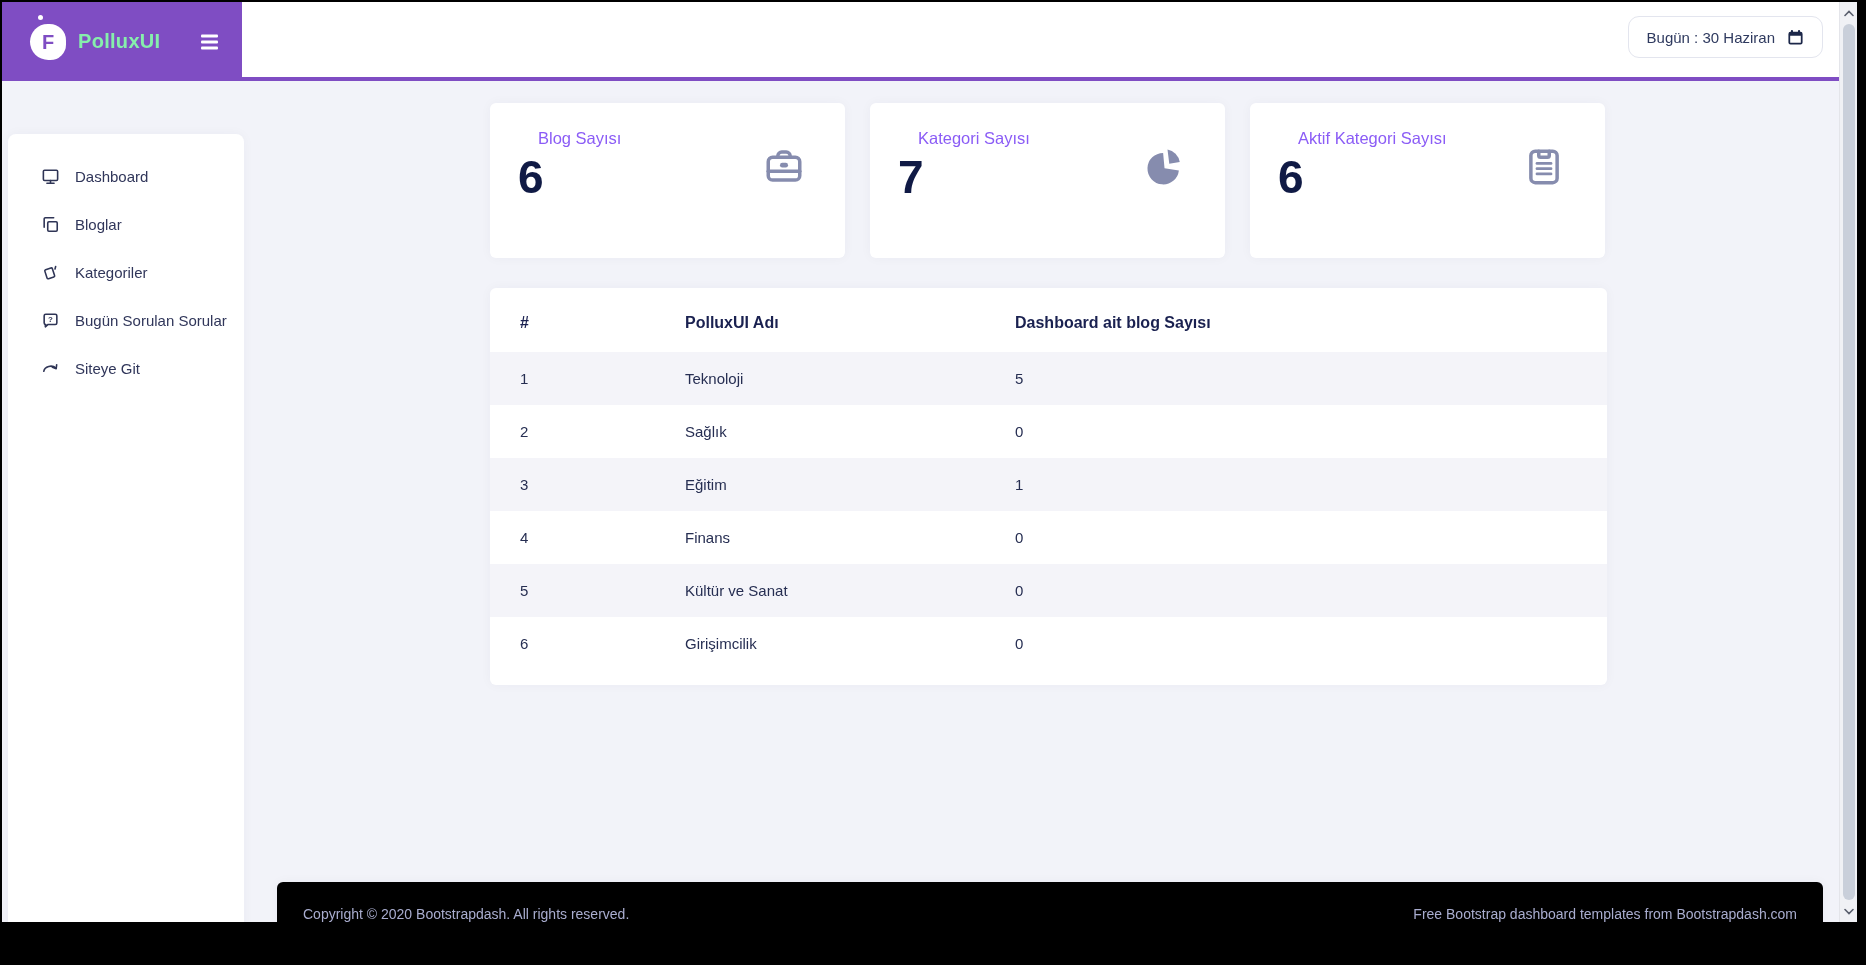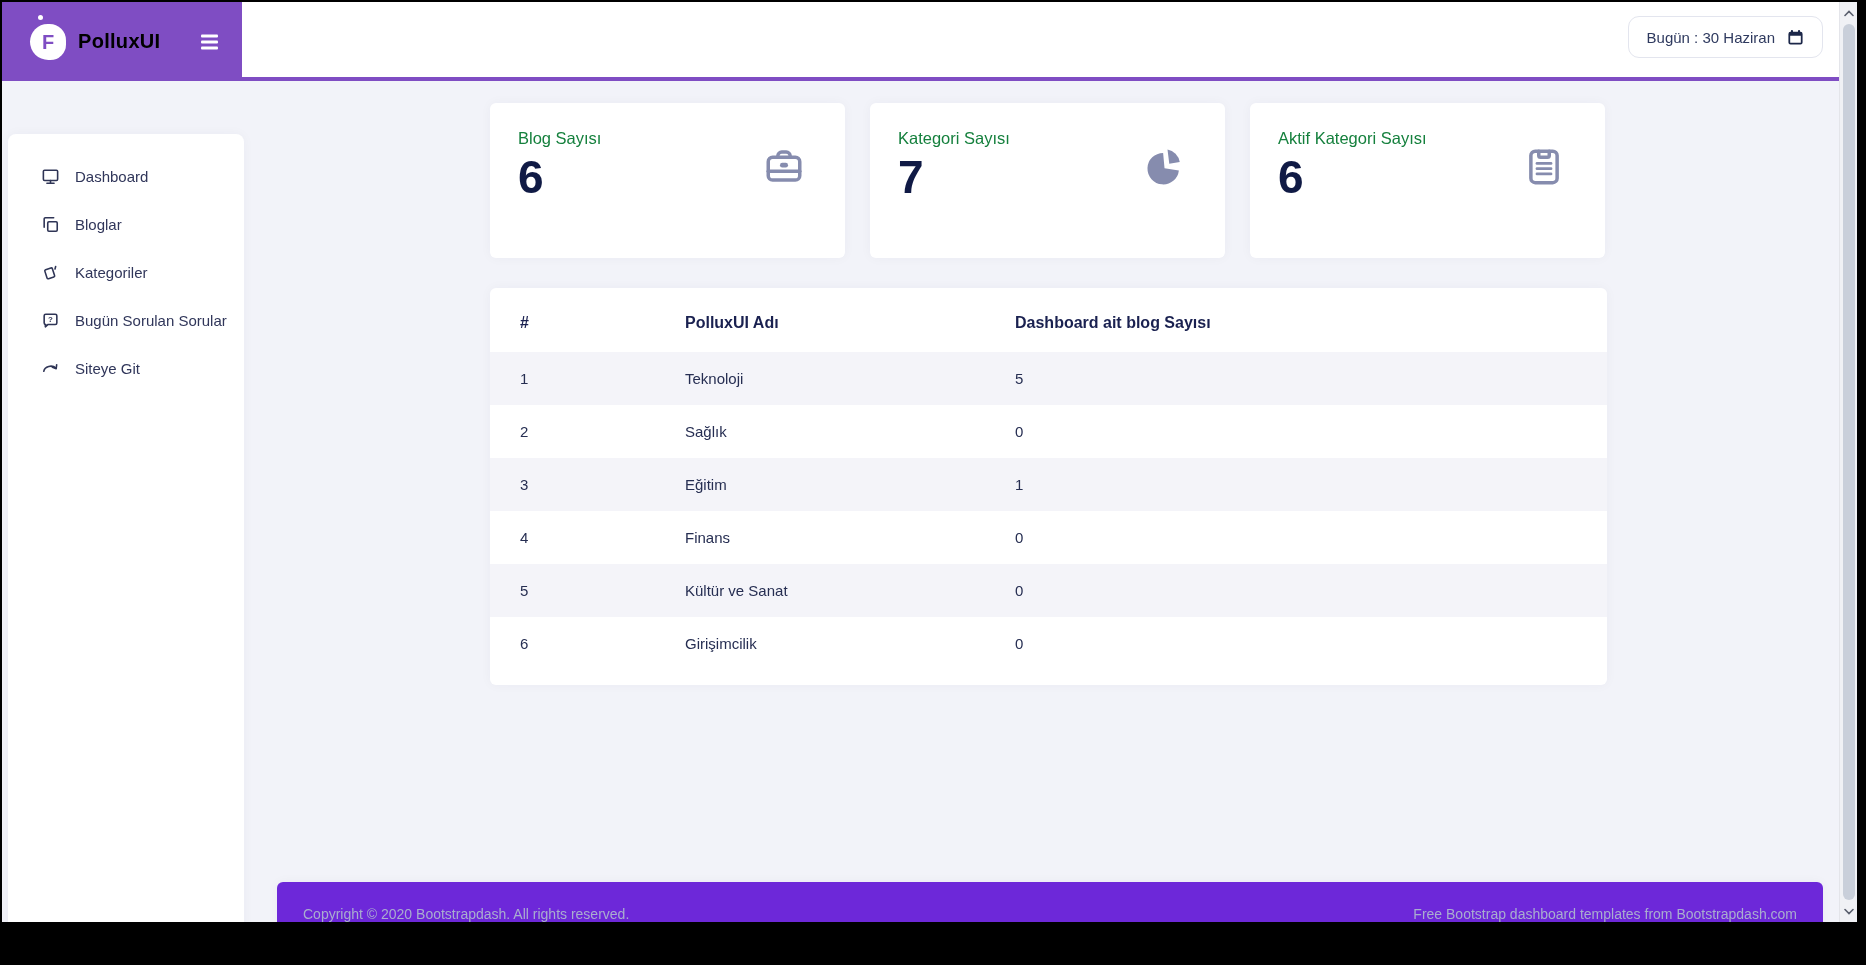--- a/index.html
+++ b/index.html
@@ -46,21 +46,21 @@
     font-weight: 800;
     font-size: 20px;
     line-height: 1;
   }
   .logo-dot {
     position: absolute; top: -9px; left: 8px;
     width: 5px; height: 5px; border-radius: 50%;
     background: #ffffff;
   }
   .brand-title {
-    color: #000000; font-size: 20px; font-weight: 700;
+    color: #86efac; font-size: 20px; font-weight: 700;
     letter-spacing: .3px; margin-left: 12px;
   }
   .hamburger {
     position: absolute; right: 20px; top: 50%;
     transform: translateY(-50%);
     display: flex; flex-direction: column; gap: 3px;
     cursor: pointer; padding: 4px;
   }
   .hamburger span { width: 17px; height: 3px; background: #ffffff; border-radius: 1px; }
 
@@ -103,21 +103,21 @@
     position: absolute; left: 488px; top: 101px;
     display: flex; gap: 25px;
   }
   .stat-card {
     width: 355px; height: 155px;
     background: #ffffff; border-radius: 6px;
     box-shadow: 0 0 12px rgba(40,40,80,.04);
     position: relative;
     padding: 26px 28px;
   }
-  .stat-label { font-size: 16.5px; color: #15803d; font-weight: 500; }
+  .stat-label { font-size: 16.5px; color: #8b5cf6; font-weight: 500; margin-left: 20px; }
   .stat-value { font-size: 46px; font-weight: 600; color: #101a45; margin-top: 4px; line-height: 1.1; }
   .stat-icon {
     position: absolute; right: 40px; top: 42px;
     width: 42px; height: 42px; color: #868cae;
   }
   .stat-icon svg { width: 100%; height: 100%; }
 
   
   .table-card {
     position: absolute; left: 488px; top: 286px;
@@ -137,21 +137,21 @@
   .cat-table td {
     padding: 18px 0 18px 30px;
     font-size: 15px; color: #262e52;
   }
   .cat-table tbody tr:nth-child(odd) { background: #f4f4f9; }
 
   
   .footer-card {
     position: absolute; left: 275px; top: 880px;
     width: 1546px; height: 60px;
-    background: #6d28d9;
+    background: #000000;
     border-radius: 6px 6px 0 0;
     box-shadow: 0 0 12px rgba(40,40,80,.04);
     display: flex; justify-content: space-between;
     padding: 24px 26px 0 26px;
     font-size: 14px; color: #a9adcf;
   }
 
   
   .v-scrollbar {
     position: absolute; right: 0; top: 0; bottom: 0;

